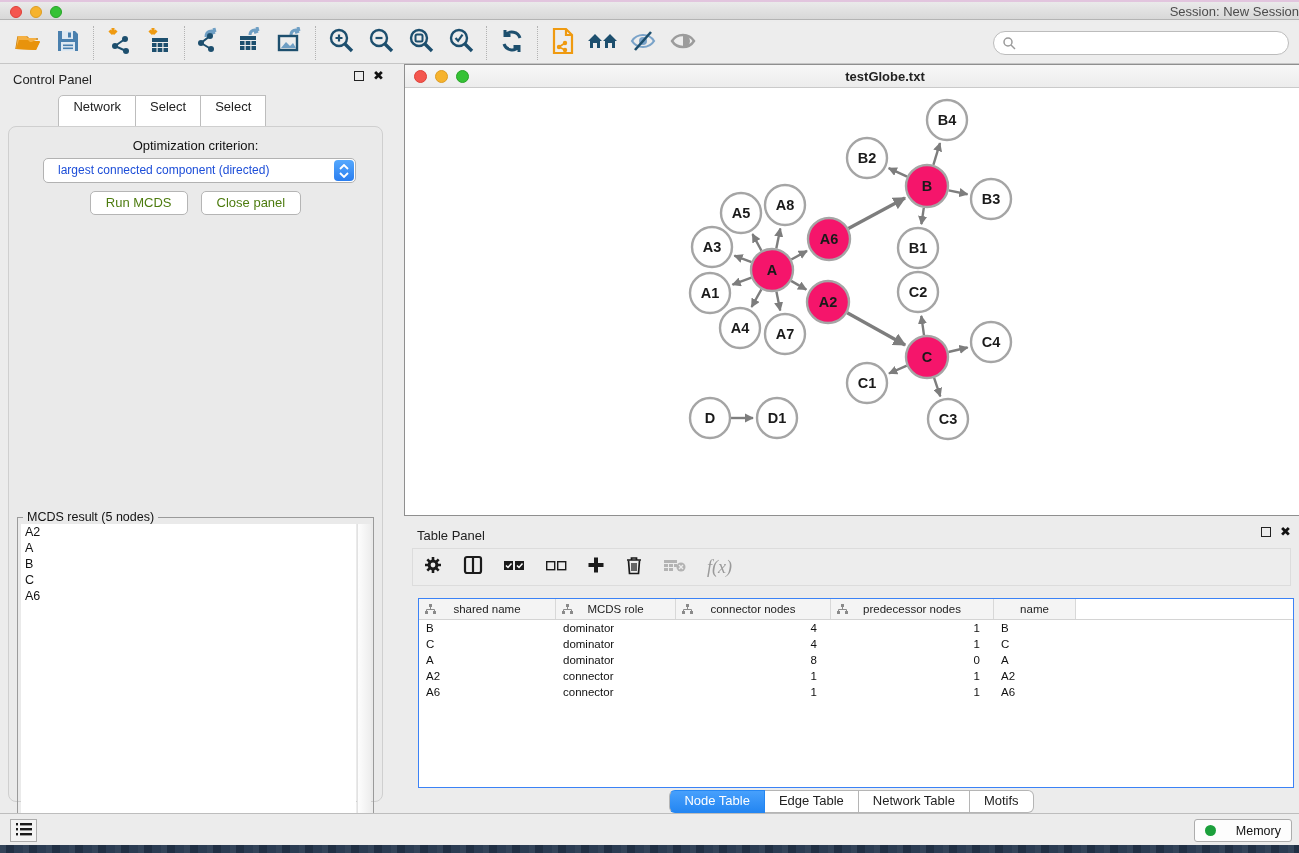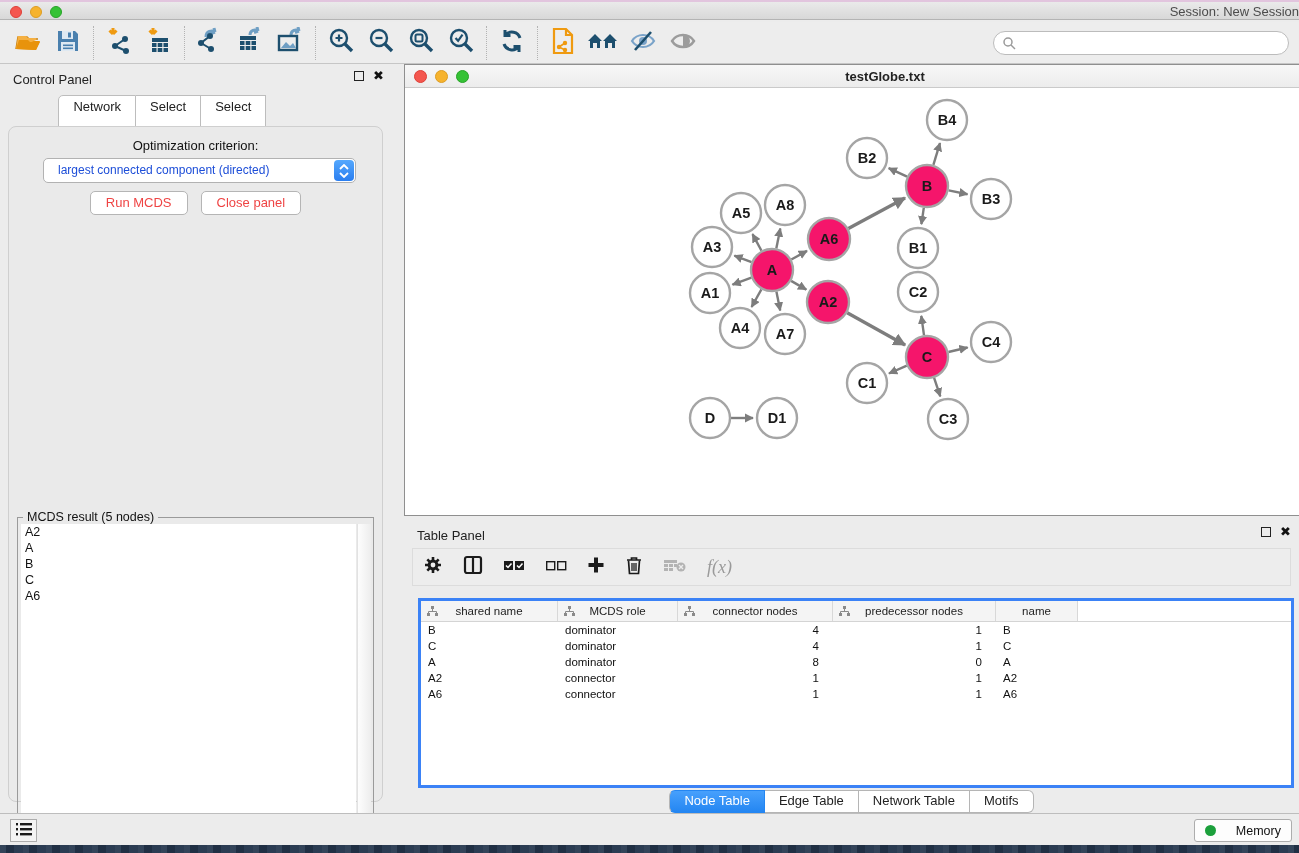--- a/index.html
+++ b/index.html
@@ -60,21 +60,21 @@
     background:#fff; border:1px solid #b2b2b2; border-radius:5px;
   }
   .selectbox-text { position:absolute; left:14px; top:4px; font-size:12px; color:#1d4ed8; white-space:nowrap; }
   .select-stepper {
     position:absolute; right:1px; top:1px; width:20px; height:21px;
     background:linear-gradient(#55a8fd,#2a7ef0); border-radius:4px;
     display:flex; flex-direction:column; align-items:center; justify-content:center; gap:2px;
   }
   .cp-btn-row { position:absolute; left:0; right:0; top:64px; display:flex; justify-content:center; gap:13px; }
   .cp-btn {
-    font-size:13px; color:#ef4444; background:#fff; border:1px solid #b5b5b5;
+    font-size:13px; color:#4d7c0f; background:#fff; border:1px solid #b5b5b5;
     border-radius:5px; padding:3px 15px 4px; font-family:"Liberation Sans",sans-serif;
   }
   .mcds-field {
     position:absolute; left:8px; top:390px; width:357px; height:341px;
     border:1px solid #9a9a9a;
   }
   .mcds-legend {
     position:absolute; left:5px; top:-8px; background:#eaeaea; padding:0 4px;
     font-size:12.5px; color:#111;
   }
@@ -96,21 +96,21 @@
   .net-canvas svg { display:block; }
   .resize-grip {
     position:absolute; right:2px; bottom:2px; width:13px; height:13px;
     background: repeating-linear-gradient(135deg,#b5b5b5 0 1px,transparent 1px 4px);
   }
   
   .table-panel { position:absolute; left:404px; top:520px; width:895px; height:293px; background:#ececec; }
   .tp-toolbar { position:absolute; left:8px; top:28px; right:8px; height:38px; background:#ededed; border:1px solid #dcdcdc; display:flex; align-items:center; padding-left:10px; gap:20px; }
   .tp-ico { display:flex; align-items:center; justify-content:center; }
   .fx-label { font-size:18px; color:#9a9a9a; font-family:"Liberation Serif","DejaVu Serif",serif; font-style:italic; }
-  .data-table { position:absolute; left:14px; top:78px; width:876px; height:190px; background:#fff; border:3px solid #3b82f6; overflow:hidden; }
+  .data-table { position:absolute; left:14px; top:78px; width:876px; height:190px; background:#fff; border:1px solid #3b82f6; overflow:hidden; }
   .thead { display:flex; height:21px; border-bottom:1px solid #d4d4d4; }
   .th { position:relative; background:#f4f4f4; border-right:1px solid #d8d8d8; font-size:11.5px; color:#222;
         display:flex; align-items:center; justify-content:center; }
   .th .th-ico { position:absolute; left:6px; top:5px; }
   .tr { display:flex; height:16px; align-items:center; }
   .td { font-size:11.5px; color:#111; white-space:nowrap; overflow:hidden; }
   .tp-tabs { position:absolute; left:0; right:0; top:270px; display:flex; justify-content:center; }
   .seg2 { font-size:13px; padding:2px 14px 4px; background:#fff; color:#222; border:1px solid #b5b5b5; border-left:none; }
   .seg2:first-child { border-left:1px solid #b5b5b5; border-radius:6px 0 0 6px; }
   .seg2:last-child { border-radius:0 6px 6px 0; }

